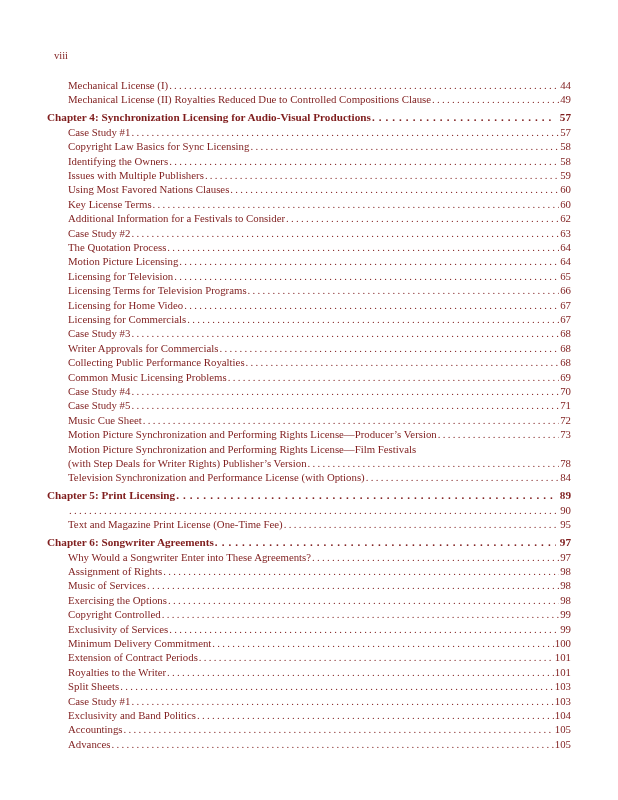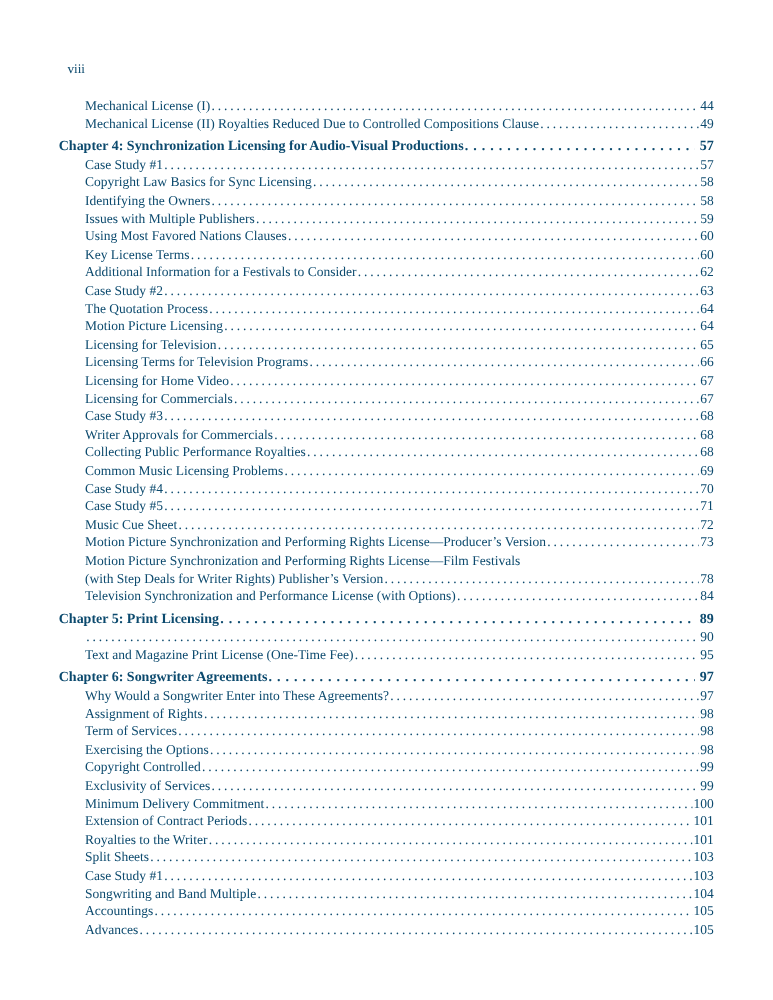--- a/index.html
+++ b/index.html
@@ -6,21 +6,21 @@
     margin: 0;
     padding: 0;
     background: #ffffff;
   }
   .scan-page {
     position: relative;
     width: 618px;
     height: 800px;
     background: #ffffff;
     font-family: "Liberation Serif", serif;
-    color: #0c4a6e;
+    color: #7f1d1d;
     overflow: hidden;
   }
   .folio {
     position: absolute;
     left: 54px;
     top: 50px;
     font-size: 10.5px;
     line-height: 12px;
   }
   .toc {
@@ -230,21 +230,21 @@
         <span class="title">Why Would a Songwriter Enter into These Agreements?</span>
         <span class="dots"></span>
         <span class="pg">97</span>
       </div>
       <div class="row entry">
         <span class="title">Assignment of Rights</span>
         <span class="dots"></span>
         <span class="pg">98</span>
       </div>
       <div class="row entry">
-        <span class="title">Term of Services</span>
+        <span class="title">Music of Services</span>
         <span class="dots"></span>
         <span class="pg">98</span>
       </div>
       <div class="row entry">
         <span class="title">Exercising the Options</span>
         <span class="dots"></span>
         <span class="pg">98</span>
       </div>
       <div class="row entry">
         <span class="title">Copyright Controlled</span>
@@ -275,21 +275,21 @@
         <span class="title">Split Sheets</span>
         <span class="dots"></span>
         <span class="pg">103</span>
       </div>
       <div class="row entry">
         <span class="title">Case Study #1</span>
         <span class="dots"></span>
         <span class="pg">103</span>
       </div>
       <div class="row entry">
-        <span class="title">Songwriting and Band Multiple</span>
+        <span class="title">Exclusivity and Band Politics</span>
         <span class="dots"></span>
         <span class="pg">104</span>
       </div>
       <div class="row entry">
         <span class="title">Accountings</span>
         <span class="dots"></span>
         <span class="pg">105</span>
       </div>
       <div class="row entry">
         <span class="title">Advances</span>

